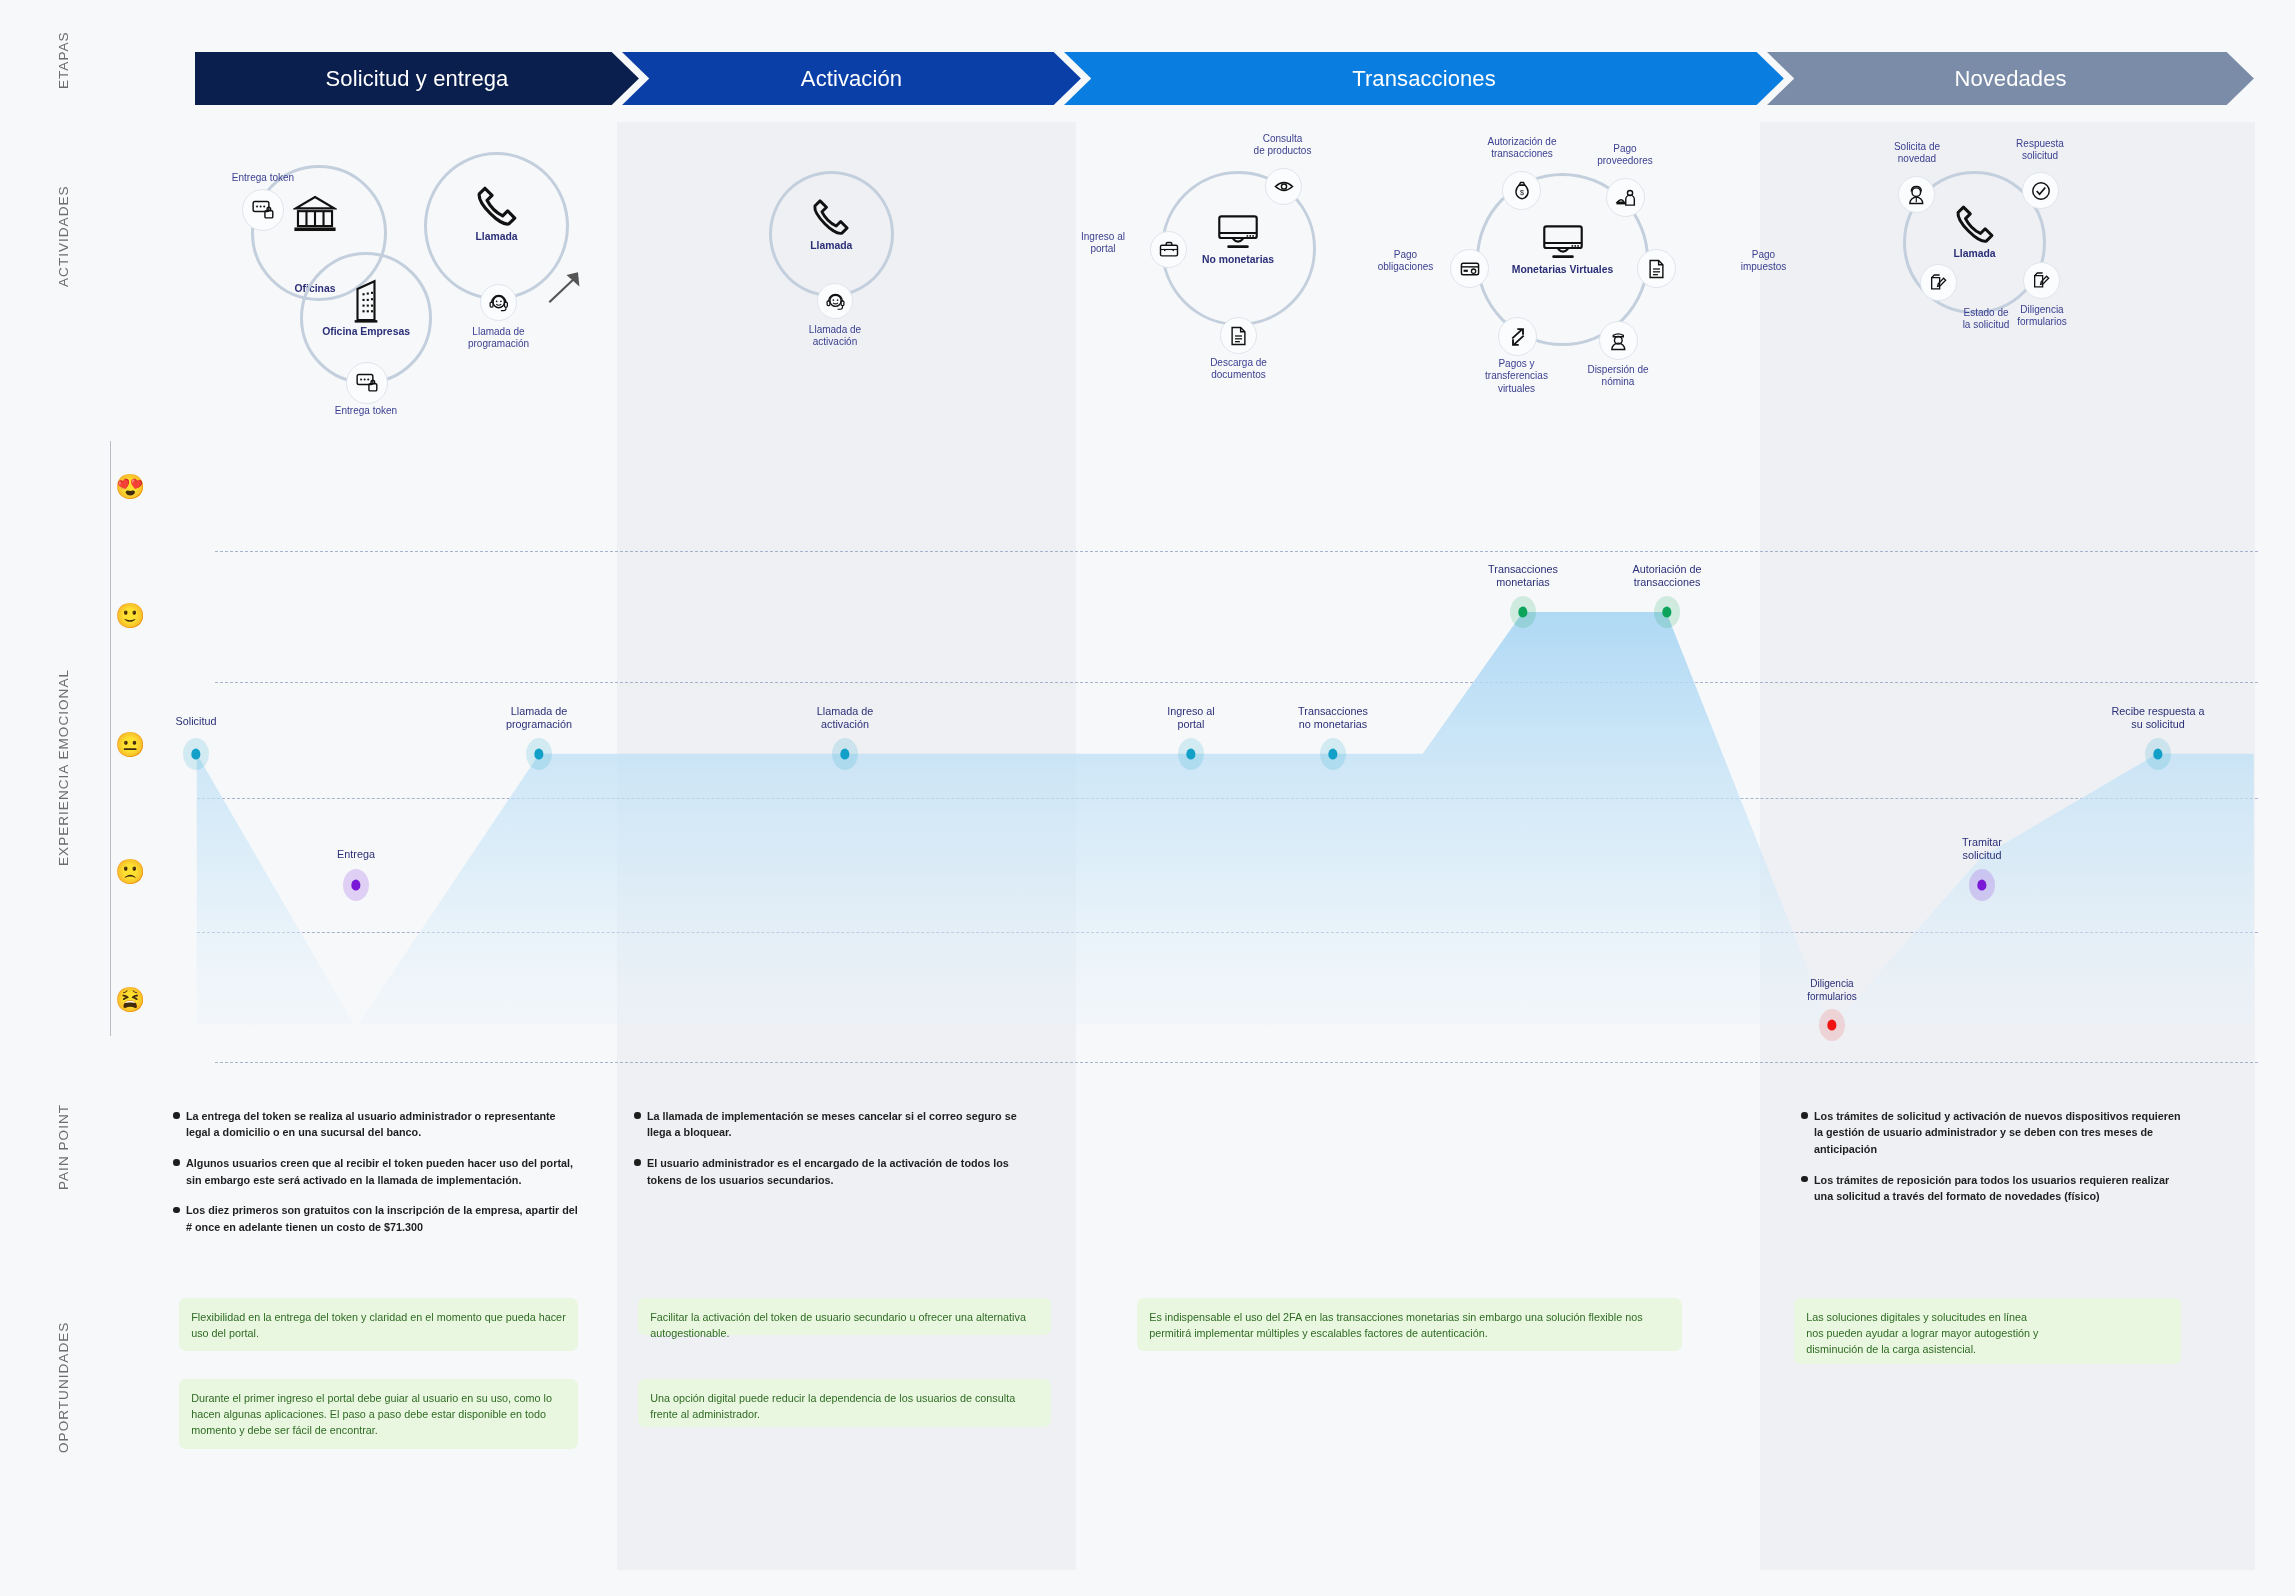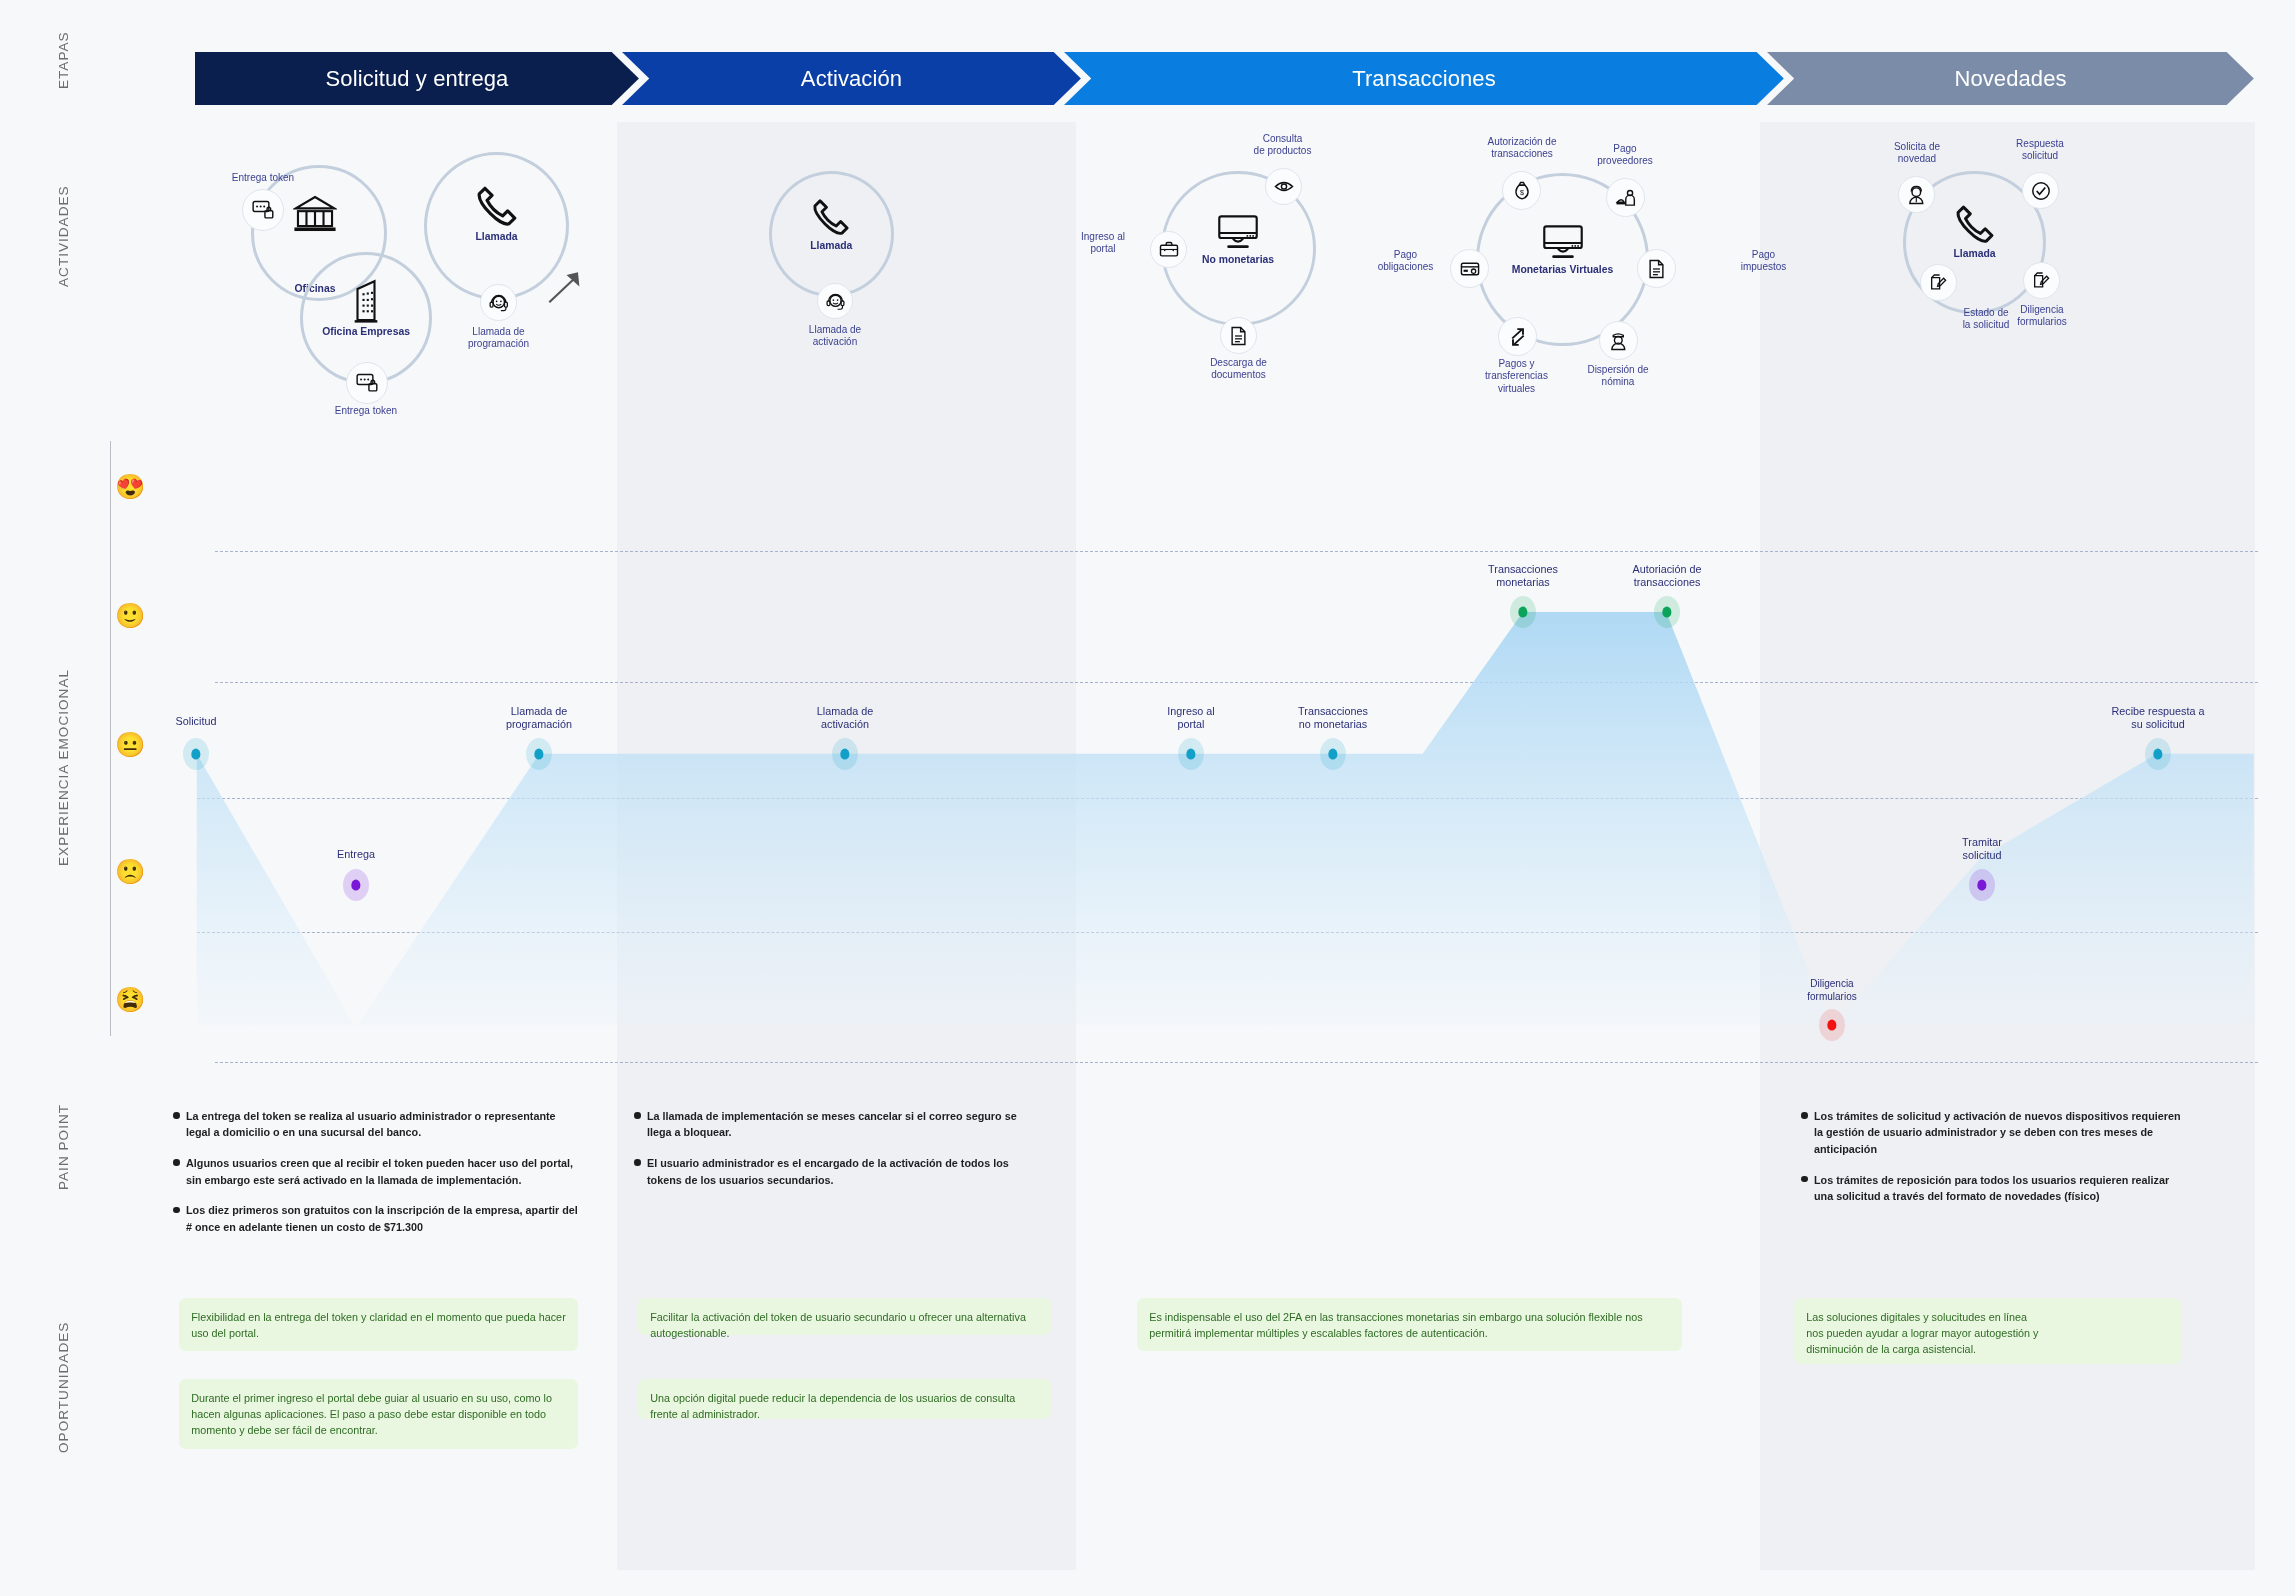--- a/index.html
+++ b/index.html
@@ -586,21 +586,21 @@
     <div class="painitem">
       <div class="bullet"></div>
       <div class="txt">Los trámites de reposición para todos los usuarios requieren realizar una solicitud a través del formato de novedades (físico)</div>
     </div>
   </div>
 
   <div class="oppo" style="left:179px; top:1298px; width:399px; height:53px;">Flexibilidad en la entrega del token y claridad en el momento que pueda hacer uso del portal.</div>
   <div class="oppo" style="left:179px; top:1379px; width:399px; height:70px;">Durante el primer ingreso el portal debe guiar al usuario en su uso, como lo hacen algunas aplicaciones. El paso a paso debe estar disponible en todo momento y debe ser fácil de encontrar.</div>
 
   <div class="oppo" style="left:638px; top:1298px; width:413px; height:37px;">Facilitar la activación del token de usuario secundario u ofrecer una alternativa autogestionable.</div>
-  <div class="oppo" style="left:638px; top:1379px; width:413px; height:40px;">Una opción digital puede reducir la dependencia de los usuarios de consulta frente al administrador.</div>
+  <div class="oppo" style="left:638px; top:1379px; width:413px; height:48px;">Una opción digital puede reducir la dependencia de los usuarios de consulta frente al administrador.</div>
 
   <div class="oppo" style="left:1137px; top:1298px; width:545px; height:53px;">Es indispensable el uso del 2FA en las transacciones monetarias sin embargo una solución flexible nos permitirá implementar múltiples y escalables factores de autenticación.</div>
 
   <div class="oppo" style="left:1794px; top:1298px; width:387px; height:66px; white-space:pre-line;">Las soluciones digitales y solucitudes en línea
 nos pueden ayudar a lograr mayor autogestión y
 disminución de la carga asistencial.</div>
 
 </div>
 
 

